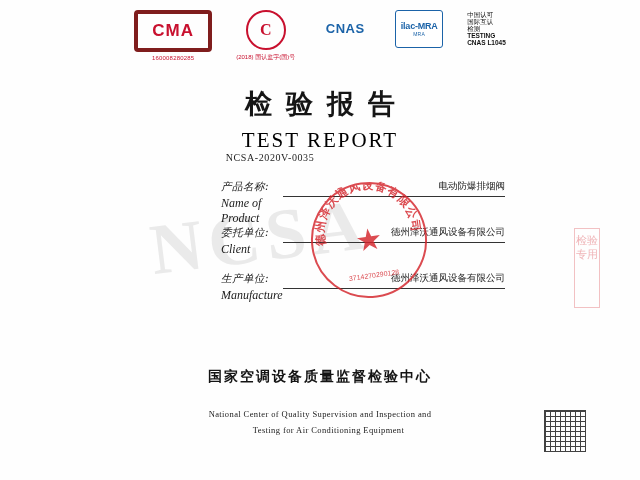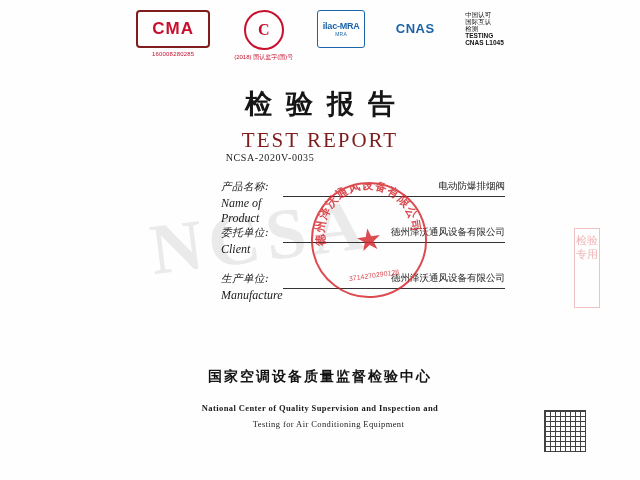--- a/index.html
+++ b/index.html
@@ -37,21 +37,21 @@
     display: flex;
     flex-direction: column;
     align-items: center;
     justify-content: flex-start;
   }
 
   
   .cma-box {
     width: 70px;
     height: 34px;
-    border: 2px solid #7f1d1d;
+    border: 4px solid #7f1d1d;
     border-radius: 4px;
     display: flex;
     align-items: center;
     justify-content: center;
     color: #c8102e;
     font-family: "Liberation Sans", sans-serif;
     font-weight: bold;
     font-size: 17px;
     letter-spacing: 1px;
   }
@@ -160,21 +160,21 @@
     font-family: "DejaVu Serif", serif;
   }
   .title-en {
     position: absolute;
     top: 128px;
     left: 0;
     width: 640px;
     text-align: center;
     font-size: 21px;
     letter-spacing: 2px;
-    color: #7f1d1d;
+    color: #000000;
     font-family: "Liberation Serif", serif;
   }
   .report-no {
     position: absolute;
     top: 152px;
     left: 0;
     width: 540px;
     text-align: center;
     font-size: 10px;
     letter-spacing: 0.6px;
@@ -238,26 +238,25 @@
     text-align: center;
   }
   .footer-cn {
     font-size: 14px;
     font-weight: bold;
     letter-spacing: 2px;
     color: #141414;
     font-family: "DejaVu Serif", serif;
   }
   .footer-en1 {
-    margin-top: 17px;
+    margin-top: 23px;
     font-size: 8.5px;
     letter-spacing: 0.4px;
     color: #1a1a1a;
     font-family: "Liberation Serif", serif;
-    font-weight: bold;
   }
   .footer-en2 {
     margin-top: 6px;
     font-size: 8.5px;
     letter-spacing: 0.4px;
     color: #1a1a1a;
     font-family: "Liberation Serif", serif;
     padding-left: 17px;
   }
 
@@ -368,29 +367,29 @@
     </div>
 
     <div class="mark">
       <div class="cal-circle">
         <span>C</span>
       </div>
       <div class="cal-sub">(2018) 国认监字(国)号</div>
     </div>
 
     <div class="mark">
+      <div class="cnas-box">
+        <span class="cnas-text">CNAS</span>
+      </div>
+    </div>
+
+    <div class="mark">
       <div class="ilac-box">
         <span class="ilac-top">ilac-MRA</span>
         <span class="ilac-bottom">MRA</span>
-      </div>
-    </div>
-
-    <div class="mark">
-      <div class="cnas-box">
-        <span class="cnas-text">CNAS</span>
       </div>
     </div>
 
     <div class="cnas-lines">
       <span>中国认可</span>
       <span>国际互认</span>
       <span>检测</span>
       <span class="bold">TESTING</span>
       <span class="bold">CNAS L1045</span>
     </div>

